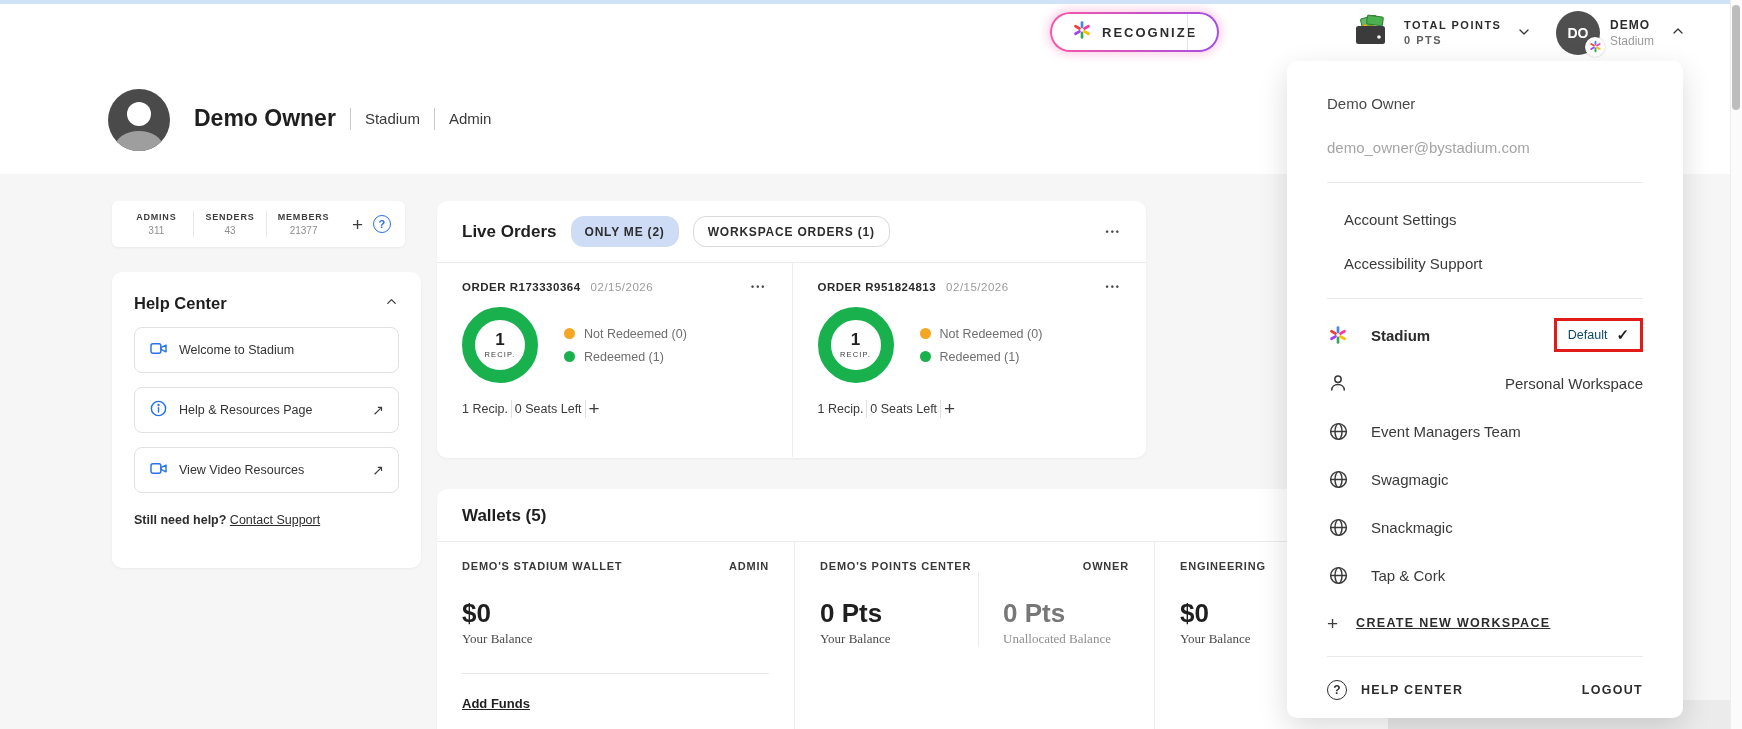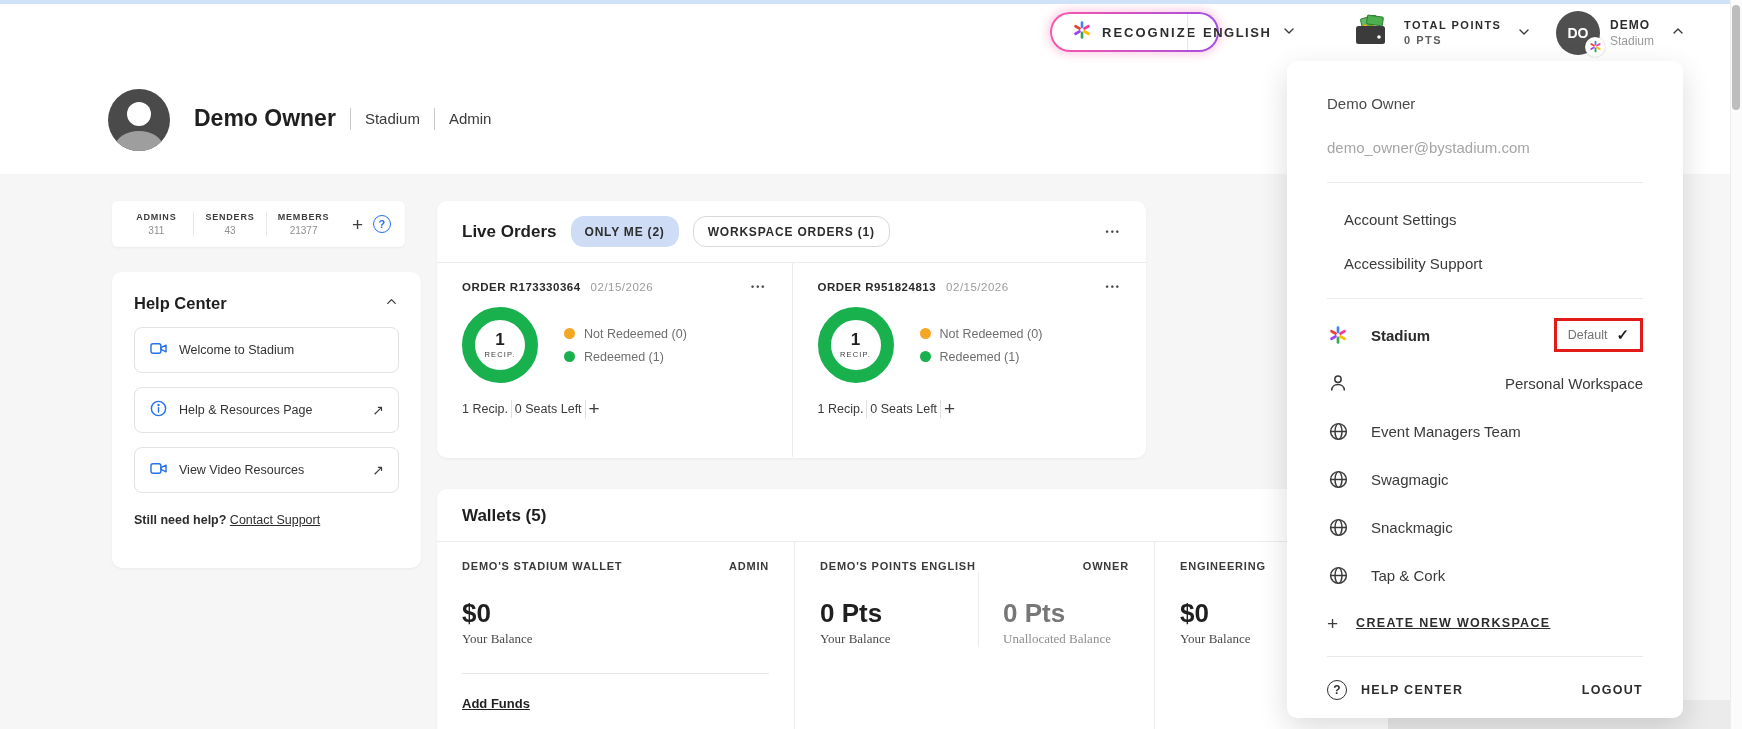--- a/index.html
+++ b/index.html
@@ -122,21 +122,21 @@
   .panel-name { position:absolute; left:40px; top:34px; font-size:15px; color:#4a4a4a; }
   .panel-email { position:absolute; left:40px; top:78px; font-size:15px; color:#a5a5a5; }
   .panel-hr { position:absolute; left:40px; right:40px; height:1px; background:#e9e9e9; }
   .panel-link { position:absolute; left:57px; font-size:15px; color:#3a3a3a; cursor:pointer; }
   .ws-row { position:absolute; left:40px; right:40px; height:48px; display:flex; align-items:center; gap:22px; cursor:pointer; }
   .ws-icon { width:22px; display:flex; align-items:center; justify-content:center; }
   .ws-label { font-size:15px; color:#3a3a3a; }
   .ws-label.bold { font-weight:bold; color:#2b2b2b; }
   .default-badge { margin-left:auto; border:3px solid #e31b18; background:#fff; padding:5px 11px;
     display:flex; align-items:center; gap:9px; }
-  .default-badge-text { font-size:12.5px; color:#737373; }
+  .default-badge-text { font-size:12.5px; color:#0c4a6e; }
   .default-check { font-size:15px; color:#1d1d1d; font-weight:bold; }
   .create-row { position:absolute; left:40px; top:538px; height:48px; display:flex; align-items:center; gap:18px; cursor:pointer; }
   .create-label { font-size:12.5px; font-weight:bold; letter-spacing:1.3px; color:#2d2d2d; text-decoration:underline; }
   .panel-bottom { position:absolute; left:40px; right:40px; top:612px; height:34px;
     display:flex; align-items:center; justify-content:space-between; }
   .pb-left { display:flex; align-items:center; gap:14px; cursor:pointer; }
   .pb-label { font-size:12.5px; font-weight:bold; letter-spacing:1.3px; color:#2d2d2d; }
   .logout { font-size:12.5px; font-weight:bold; letter-spacing:1.3px; color:#2d2d2d; cursor:pointer; }
   .q-circle { width:20px; height:20px; border:1.7px solid #2f2f2f; border-radius:50%;
     display:flex; align-items:center; justify-content:center; font-size:12px; font-weight:bold; color:#2f2f2f; }
@@ -166,28 +166,20 @@
             <line x1="4.2" y1="7.5" x2="9" y2="10.2" stroke="#EA4335"></line>
           </g>
         </svg>
       </span>
       <span class="recognize-label">RECOGNIZE</span>
     </div>
   </div>
 
   <div class="tb-divider" style="left:1187px;"></div>
 
-  <div class="tb-lang">
-    <span class="tb-lang-label">ENGLISH</span>
-    <span>
-      <svg width="16" height="16" viewBox="0 0 24 24">
-          <polyline class="chev" points="6,9 12,15 18,9"></polyline>
-        </svg>
-    </span>
-  </div>
 
   <div class="tb-points">
     <span>
       <svg width="40" height="36" viewBox="0 0 40 36">
         <g>
           <rect x="9" y="4" width="16" height="9" rx="1.5" transform="rotate(-14 17 8)" fill="#66BB6A" stroke="#2e7d32" stroke-width="1"></rect>
           <rect x="15" y="3" width="16" height="9" rx="1.5" transform="rotate(8 23 7)" fill="#4CAF50" stroke="#2e7d32" stroke-width="1"></rect>
           <circle cx="13" cy="14" r="2.4" fill="#FFC107" stroke="#c79100" stroke-width="0.8"></circle>
           <circle cx="19" cy="15" r="2.4" fill="#FFC107" stroke="#c79100" stroke-width="0.8"></circle>
           <rect x="4" y="13" width="29" height="18" rx="2.5" fill="#3b3b3b"></rect>
@@ -402,21 +394,21 @@
         <span class="wallet-badge">ADMIN</span>
       </div>
       <div class="wallet-amount">$0</div>
       <div class="wallet-caption">Your Balance</div>
       <hr class="wallet-hr">
       <span class="add-funds">Add Funds</span>
     </div>
 
     <div class="wallet-col wc-2">
       <div class="wallet-head">
-        <span class="wallet-name">DEMO'S POINTS ENGLISH</span>
+        <span class="wallet-name">DEMO'S POINTS CENTER</span>
         <span class="wallet-badge">OWNER</span>
       </div>
       <div class="points-split">
         <div class="points-sub">
           <div class="wallet-amount">0 Pts</div>
           <div class="wallet-caption">Your Balance</div>
         </div>
         <div class="points-sub">
           <div class="wallet-amount muted">0 Pts</div>
           <div class="wallet-caption muted">Unallocated Balance</div>

